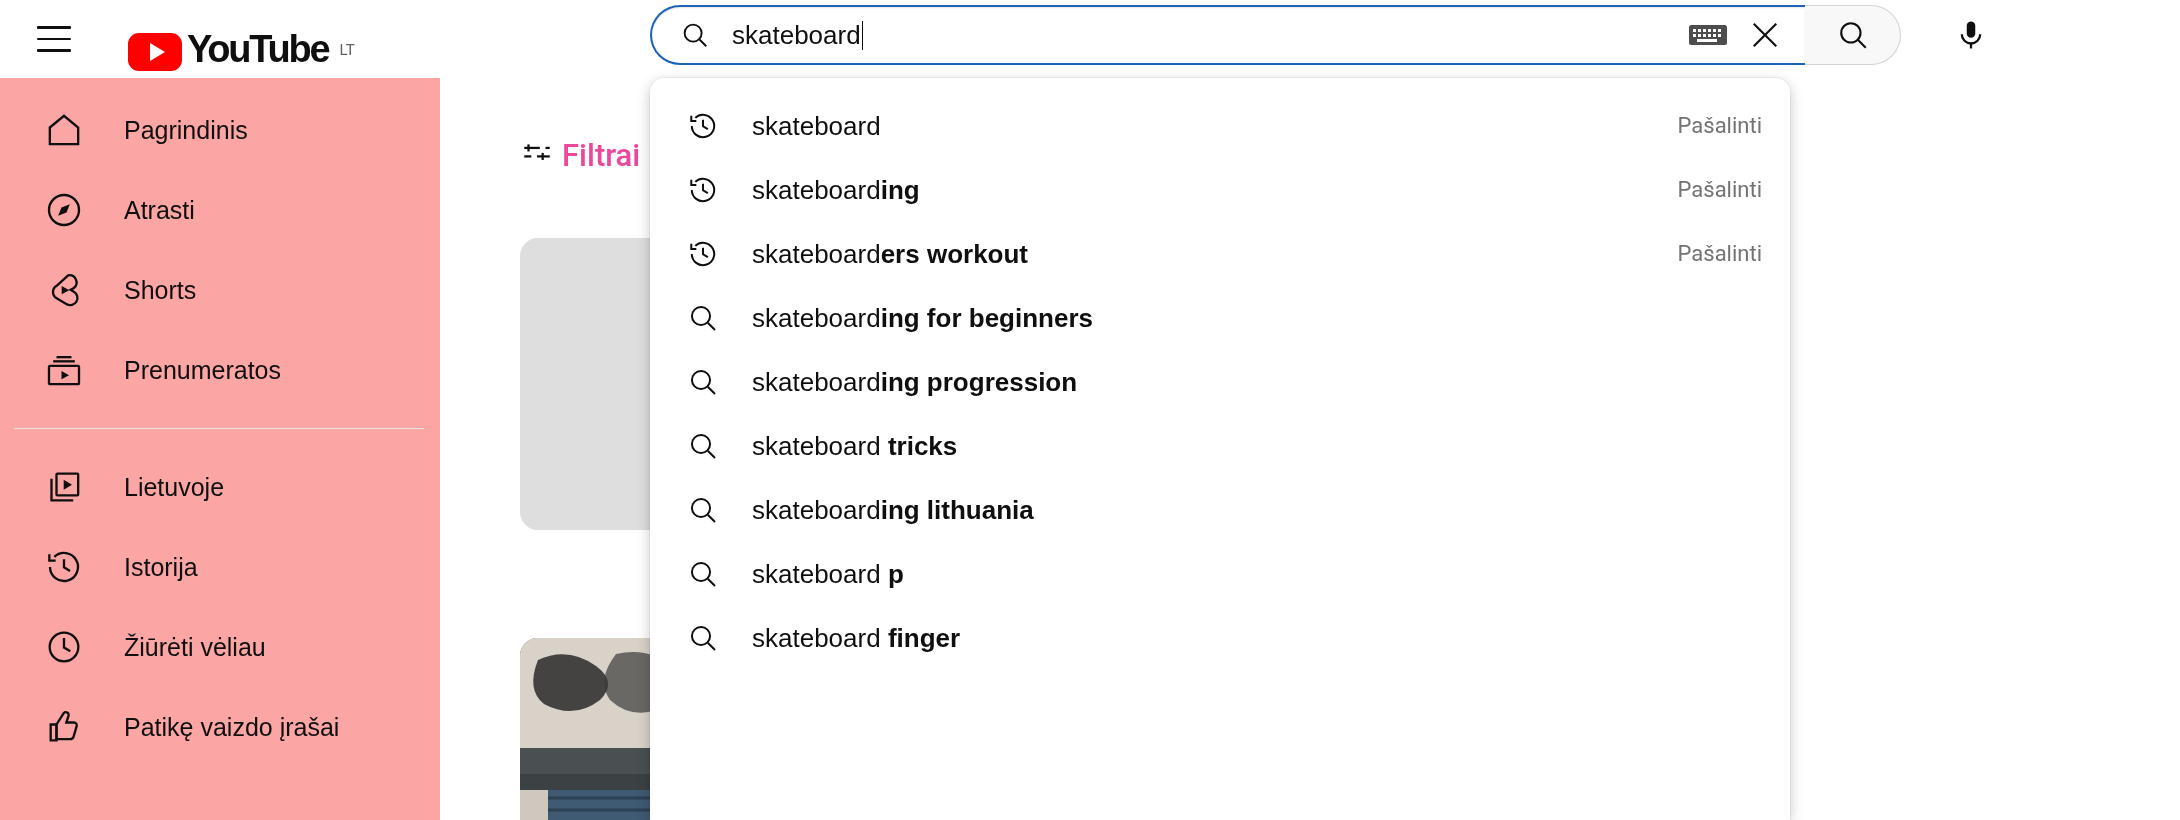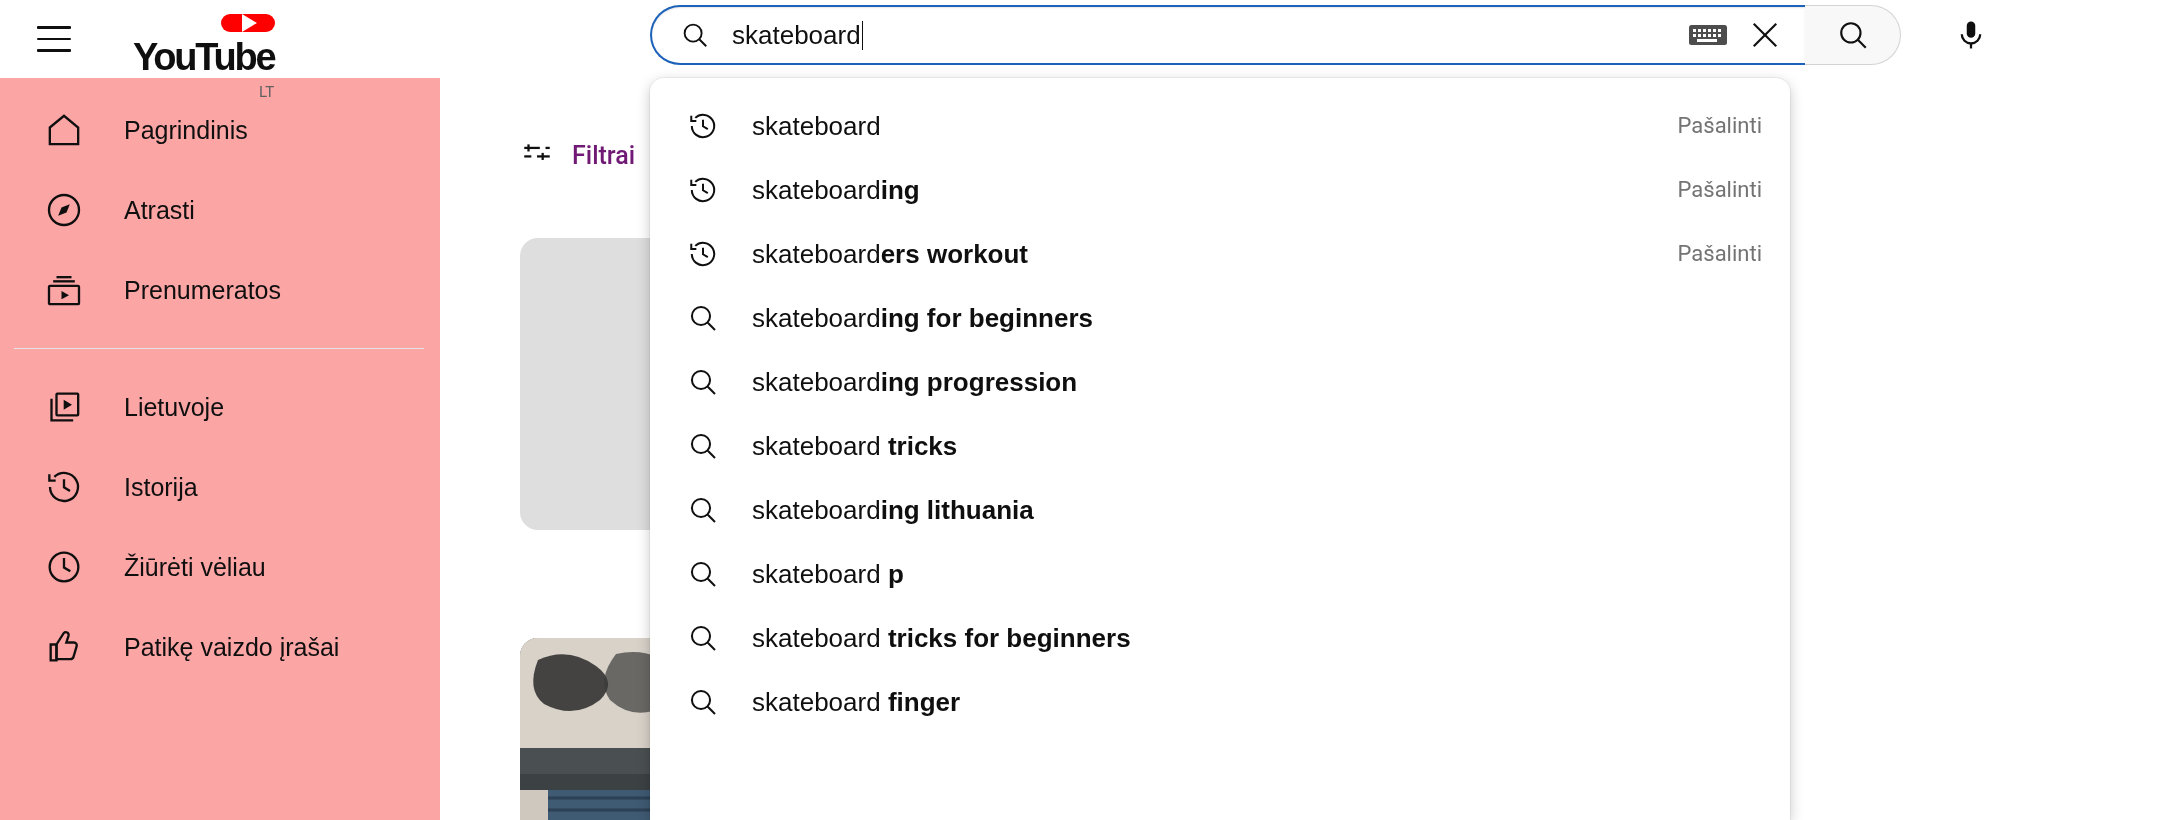--- a/index.html
+++ b/index.html
@@ -38,26 +38,25 @@
   }
   .hamburger span {
     display: block;
     width: 34px; height: 2.6px;
     background: #0f0f0f;
     border-radius: 1px;
   }
 
   .brand {
     position: absolute;
-    left: 128px; top: 8px;
+    left: 128px; top: 23px;
     height: 52px;
     display: flex;
-    align-items: flex-end;
-    cursor: pointer;
-    flex-direction: column;
+    align-items: center;
+    cursor: pointer;
   }
   .yt-play {
     width: 54px; height: 38px;
     background: #ff0000;
     border-radius: 11px;
     display: flex; align-items: center; justify-content: center;
     margin-top: 6px;
   }
   .yt-play .tri {
     width: 0; height: 0;
@@ -212,24 +211,24 @@
   }
   .filters-btn {
     position: absolute;
     left: 80px; top: 50px;
     display: flex;
     align-items: center;
     height: 54px;
     cursor: pointer;
   }
   .filters-label {
-    margin-left: 18px;
-    font-size: 25px;
+    margin-left: 8px;
+    font-size: 31px;
     font-weight: 500;
-    color: #701a75;
+    color: #ec4899;
     white-space: nowrap;
   }
 
   .result-row { position: absolute; display: flex; }
   .result-row.r1 { left: 80px; top: 160px; }
   .result-row.r2 { left: 80px; top: 560px; }
 
   .thumb-placeholder {
     width: 520px; height: 292px;
     background: #dedede;
@@ -423,20 +422,29 @@
     <div class="nav-item">
       <span class="nav-icon">
         <svg width="40" height="40" viewBox="0 0 24 24" fill="none" stroke="#0f0f0f" stroke-width="1.4">
           <circle cx="12" cy="12" r="9"></circle>
           <path d="M15.5 8.5 L10.5 10.5 L8.5 15.5 L13.5 13.5 Z" fill="#0f0f0f" stroke="none"></path>
         </svg>
       </span>
       <span class="nav-label">Atrasti</span>
     </div>
 
+    <div class="nav-item">
+      <span class="nav-icon">
+        <svg width="40" height="40" viewBox="0 0 24 24" fill="none" stroke="#0f0f0f" stroke-width="1.4">
+          <path d="M14.5 3.2 a4.3 4.3 0 0 1 3.4 7.6 l-1.9 1.1 l1.9 1.1 a4.3 4.3 0 0 1 -4.3 7.5 l-6 -3.5 a4.3 4.3 0 0 1 0 -7.5 z"></path>
+          <path d="M10.6 9.6 l4.6 2.5 l-4.6 2.5 z" fill="#0f0f0f" stroke="none"></path>
+        </svg>
+      </span>
+      <span class="nav-label">Shorts</span>
+    </div>
 
     <div class="nav-item">
       <span class="nav-icon">
         <svg width="40" height="40" viewBox="0 0 24 24" fill="none" stroke="#0f0f0f" stroke-width="1.4">
           <rect x="3" y="9.5" width="18" height="11" rx="0.6"></rect>
           <line x1="5.5" y1="6.8" x2="18.5" y2="6.8"></line>
           <line x1="7.5" y1="4.3" x2="16.5" y2="4.3"></line>
           <path d="M10.5 12.6 l4.5 2.5 l-4.5 2.5 z" fill="#0f0f0f" stroke="none"></path>
         </svg>
       </span>
@@ -641,26 +649,17 @@
         </span>
         <span class="sugg-text"><span class="pre">skateboard</span><span class="bold"> p</span></span>
       </div>
       <div class="sugg-row">
         <span class="sugg-icon">
           <svg width="32" height="32" viewBox="0 0 24 24" fill="none" stroke="#0f0f0f" stroke-width="1.5">
             <circle cx="10.5" cy="10.5" r="6.8"></circle>
             <line x1="15.6" y1="15.6" x2="21" y2="21"></line>
           </svg>
         </span>
-        <span class="sugg-text"><span class="pre">skateboard</span><span class="bold"> tricks for beginners</span></span>
-      </div>
-      <div class="sugg-row">
-        <span class="sugg-icon">
-          <svg width="32" height="32" viewBox="0 0 24 24" fill="none" stroke="#0f0f0f" stroke-width="1.5">
-            <circle cx="10.5" cy="10.5" r="6.8"></circle>
-            <line x1="15.6" y1="15.6" x2="21" y2="21"></line>
-          </svg>
-        </span>
         <span class="sugg-text"><span class="pre">skateboard</span><span class="bold"> finger</span></span>
       </div>
     </div>
 
 </div>
 
 </body></html>

